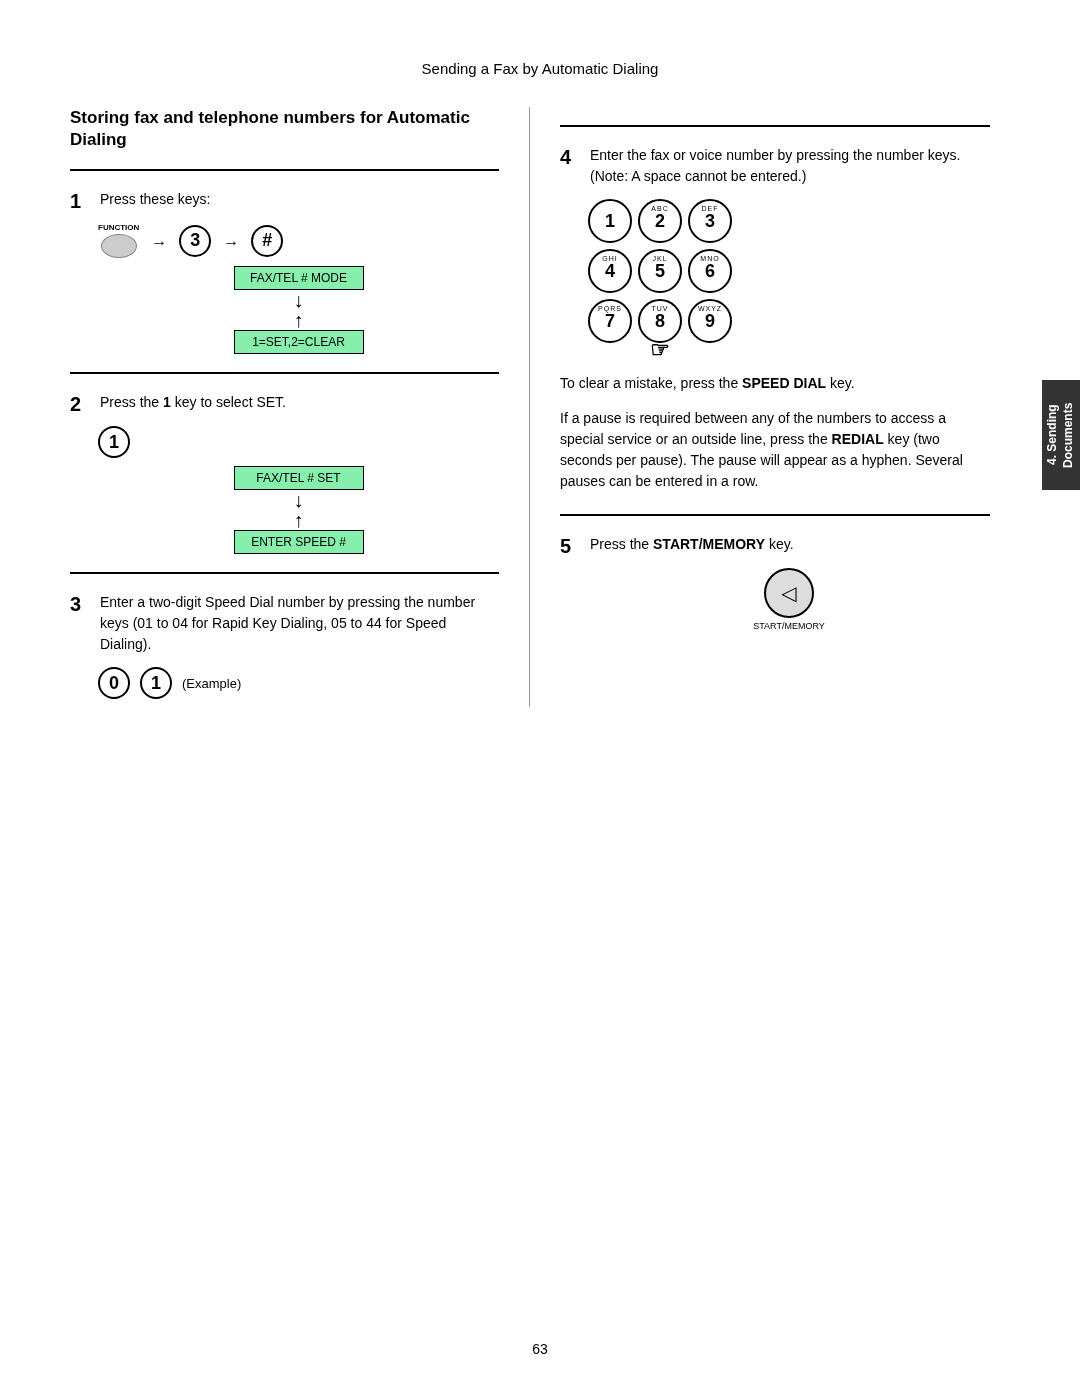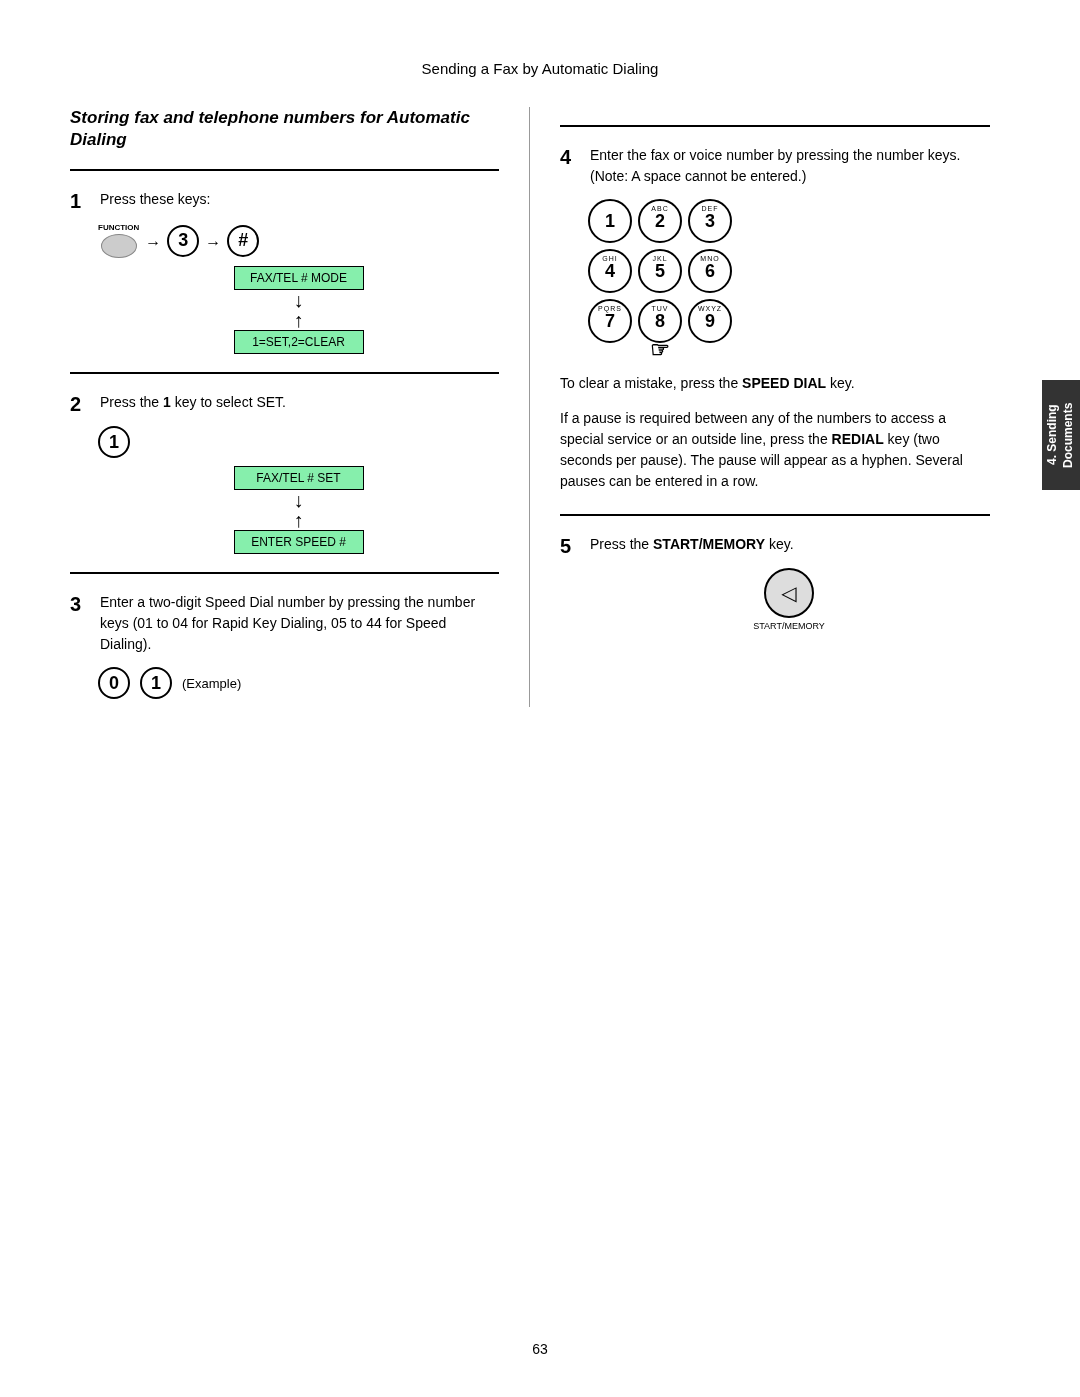--- a/index.html
+++ b/index.html
@@ -64,21 +64,20 @@
 
     .right-col {
       width: 460px;
       padding-left: 30px;
     }
 
     
     .section-title {
       font-size: 17px;
       font-weight: bold;
-      font-style: italic;
       line-height: 1.3;
       margin-bottom: 18px;
     }
 
     .divider {
       border: none;
       border-top: 2px solid #000;
       margin: 18px 0;
     }
 
@@ -100,21 +99,21 @@
       font-size: 14px;
       line-height: 1.5;
     }
 
     .step-text b { font-weight: bold; }
 
     
     .arrow-flow {
       display: flex;
       align-items: center;
-      gap: 6px;
+      gap: 12px;
       margin: 8px 0 8px 28px;
     }
 
     .key-oval {
       background: #ccc;
       border-radius: 50%;
       width: 36px;
       height: 24px;
       display: flex;
       align-items: center;

